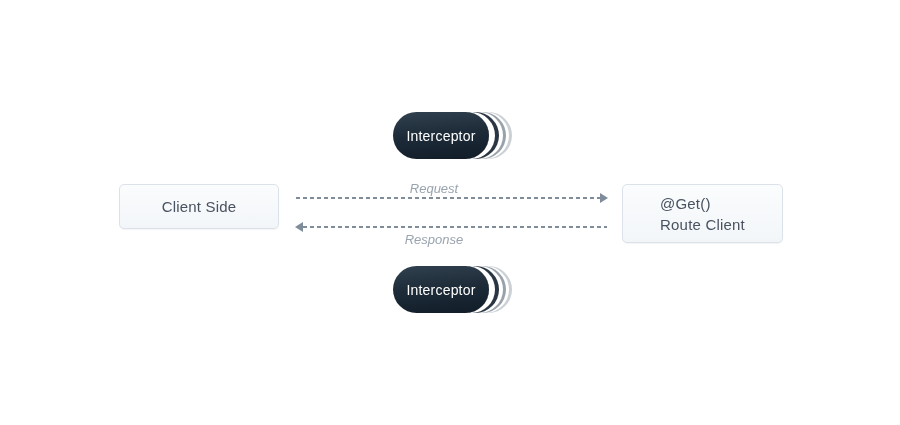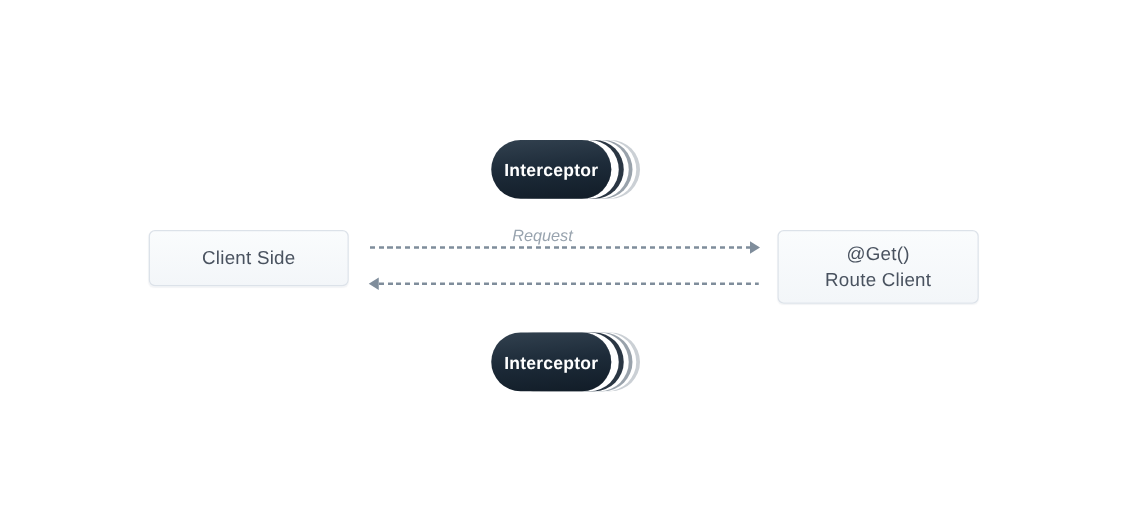--- a/index.html
+++ b/index.html
@@ -40,40 +40,40 @@
       14px 0 0 var(--stack-gap),
       17px 0 0 var(--stack-medium),
       20px 0 0 var(--stack-gap),
       23px 0 0 var(--stack-light);
   }
   .pill-top{left:393px;top:112px;}
   .pill-bottom{left:393px;top:266px;}
   .pill-label{
     color:var(--pill-text);
     font-size:14px;
-    font-weight:700;
+    font-weight:400;
     letter-spacing:.2px;
   }
   
   .node{
     position:absolute;
     box-sizing:border-box;
     border:1px solid var(--box-border);
     border-radius:5px;
     background:linear-gradient(180deg,var(--box-bg-top),var(--box-bg-bottom));
     box-shadow:0 1px 1px rgba(20,40,70,0.05);
     display:flex;align-items:center;justify-content:center;
     color:var(--box-text);
     font-size:15px;
     font-weight:500;
     letter-spacing:.2px;
   }
   .node-client{left:119px;top:184px;width:160px;height:45px;}
   .node-route{left:622px;top:184px;width:161px;height:59px;}
-  .route-lines{text-align:center;line-height:21px;}
+  .route-lines{text-align:left;line-height:21px;}
   
   .arrow-line{
     position:absolute;
     height:2px;
     background:repeating-linear-gradient(90deg,var(--arrow) 0 4px,transparent 4px 7px);
   }
   .arrow-line-request{left:296px;top:197px;width:304px;}
   .arrow-line-response{left:303px;top:226px;width:304px;}
   .arrowhead{
     position:absolute;
@@ -106,20 +106,21 @@
   <div class="node node-client">
     <span>Client Side</span>
   </div>
 
   <div class="arrow-label arrow-label-request">Request</div>
   <div class="arrow-line arrow-line-request"></div>
   <div class="arrowhead arrowhead-right"></div>
 
   <div class="arrowhead arrowhead-left"></div>
   <div class="arrow-line arrow-line-response"></div>
+  <div class="arrow-label arrow-label-response">Response</div>
 
   <div class="node node-route">
     <div class="route-lines">
       <div>@Get()</div>
       <div>Route Client</div>
     </div>
   </div>
 
   <div class="pill pill-bottom">
     <span class="pill-label">Interceptor</span>

